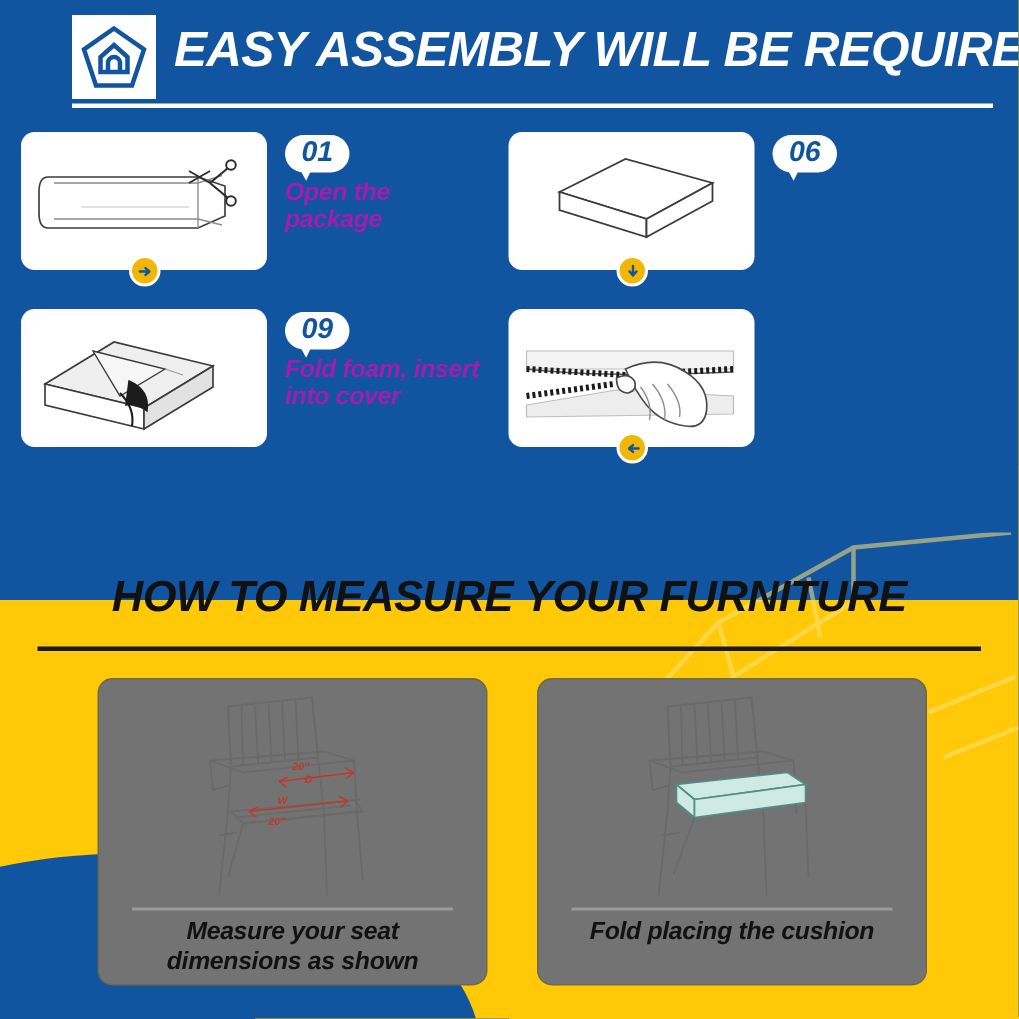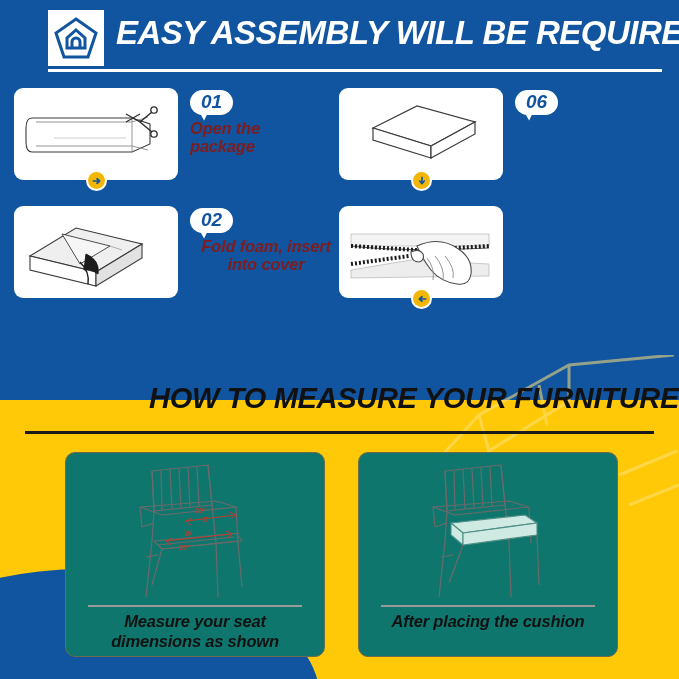--- a/index.html
+++ b/index.html
@@ -74,42 +74,42 @@
     color:#11549F;font-size:19px;font-weight:bold;font-style:italic;
     line-height:22px;
   }
   .bubble:after{
     content:"";position:absolute;left:8px;bottom:-5px;
     width:0;height:0;border-left:7px solid transparent;
     border-right:2px solid transparent;border-top:8px solid #ffffff;
     transform:rotate(12deg);
   }
   .step-label{
-    margin-top:4px;color:#7f1d1d;font-size:16.5px;font-weight:bold;
+    margin-top:4px;color:#a21caf;font-size:16.5px;font-weight:bold;
     font-style:italic;line-height:18px;letter-spacing:-0.2px;
   }
 
   
   .yellow-section{position:absolute;left:0;top:300px;width:679px;height:379px;}
   .deco{position:absolute;right:0;top:55px;width:260px;height:200px;opacity:0.55;}
   .deco svg{display:block;}
 
   .measure-title{
-    position:absolute;left:0;top:382px;width:679px;text-align:right;
+    position:absolute;left:0;top:382px;width:679px;text-align:center;
     color:#111111;font-size:29px;font-weight:bold;font-style:italic;
     letter-spacing:-0.3px;z-index:4;
   }
   .measure-rule{
     position:absolute;left:25px;top:431px;width:629px;height:3px;background:#1a1a1a;z-index:4;
   }
 
   .cards{position:absolute;left:0;top:452px;width:679px;height:200px;z-index:4;}
   .mcard{
     position:absolute;top:0;width:258px;height:203px;
-    background:#0f766e;border:1px solid #6f6a4a;border-radius:10px;
+    background:#737373;border:1px solid #6f6a4a;border-radius:10px;
     overflow:hidden;
   }
   .mcard.left{left:65px;}
   .mcard.right{left:358px;}
   .mcard .chair{position:absolute;left:0;top:4px;width:258px;height:140px;}
   .mcard .chair svg{display:block;}
   .mcard .divider{position:absolute;left:22px;top:152px;width:214px;height:2px;background:#9a9a9a;}
   .mcard .cap{
     position:absolute;left:8px;top:158px;width:242px;text-align:center;
     color:#111111;font-size:16.5px;font-weight:bold;font-style:italic;
@@ -204,22 +204,22 @@
             <path d="M16 50 L16 64 L82 80 L82 66 Z" fill="#fff" stroke="#3b3b3b" stroke-width="1.1"></path>
             <path d="M82 66 L128 38 L128 52 L82 80 Z" fill="#e2e2e2" stroke="#3b3b3b" stroke-width="1.1"></path>
             <path d="M48 28 L96 40 L66 58 Z" fill="#f6f6f6" stroke="#3b3b3b" stroke-width="0.9"></path>
             <path d="M72 48 q14 6 12 20 q-8 -6 -14 -4 Z" fill="#1c1c1c" stroke="#1c1c1c" stroke-width="1"></path>
             <path d="M66 56 q10 10 8 22" fill="none" stroke="#1c1c1c" stroke-width="1.4"></path>
             <path d="M96 40 L108 44" fill="none" stroke="#9a9a9a" stroke-width="0.8"></path>
           </svg>
         </div>
       </div>
       <div class="step-right">
-        <div class="bubble">02</div>
-        <div class="step-label" style="white-space:pre-line;text-align:center;">Fold foam, insert
+        <div class="bubble">09</div>
+        <div class="step-label" style="white-space:pre-line;">Fold foam, insert
 into cover</div>
       </div>
     </div>
 
     <div class="step s3">
       <div class="step-card">
         <div class="art">
           <svg viewBox="0 0 164 92">
             <path d="M12 28 L150 28 L150 40 L12 40 Z" fill="#f4f4f4" stroke="#bdbdbd" stroke-width="0.8"></path>
             <path d="M12 40 q50 6 138 2" fill="none" stroke="#5a5a5a" stroke-width="1"></path>
@@ -326,18 +326,18 @@
           <g fill="none" stroke="#6a6a6a" stroke-width="1.2" stroke-linejoin="round">
             <path d="M86 84 L80 140"></path>
             <path d="M150 86 L152 140"></path>
             <path d="M178 78 L180 128"></path>
             <path d="M104 88 L90 126"></path>
             <path d="M82 100 L94 98"></path>
           </g>
         </svg>
       </div>
       <div class="divider"></div>
-      <div class="cap" style="white-space:pre-line;">After placing the cushion</div>
+      <div class="cap" style="white-space:pre-line;">Fold placing the cushion</div>
     </div>
 
   </div>
 
 </div>
 
 </body></html>

